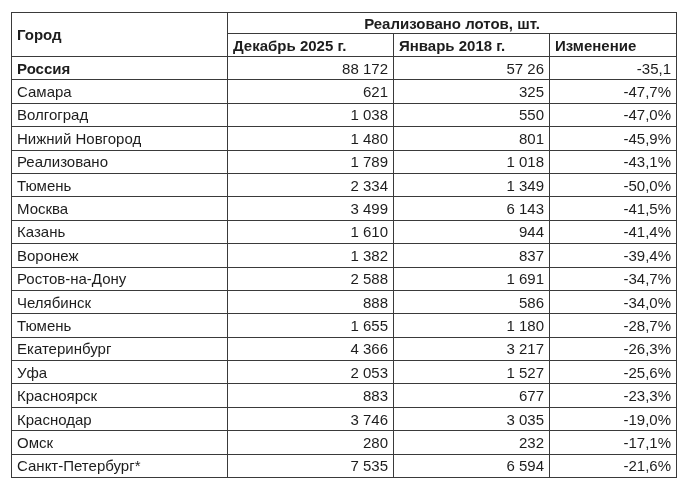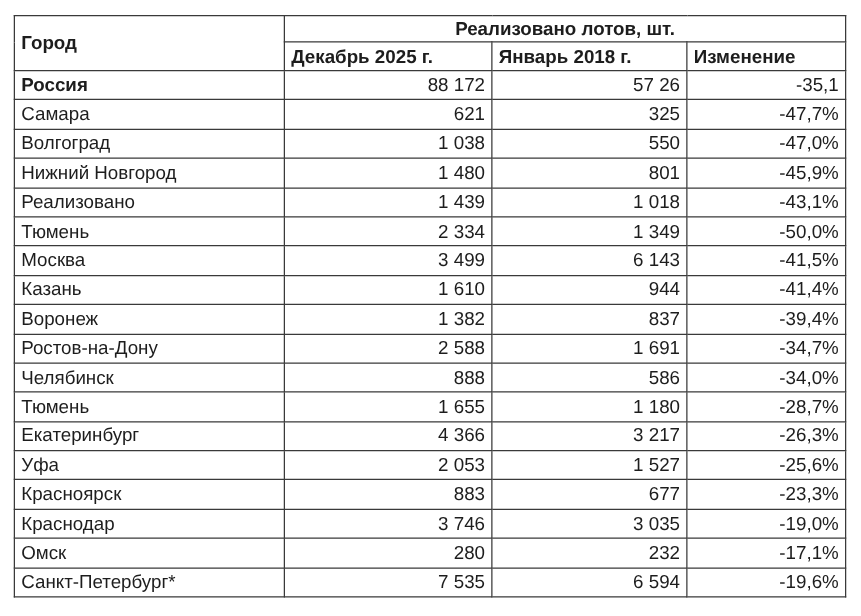--- a/index.html
+++ b/index.html
@@ -91,21 +91,21 @@
     <td class="num">-47,0%</td>
   </tr>
         <tr>
     <td class="city">Нижний Новгород</td>
     <td class="num">1 480</td>
     <td class="num">801</td>
     <td class="num">-45,9%</td>
   </tr>
         <tr>
     <td class="city">Реализовано</td>
-    <td class="num">1 439</td>
+    <td class="num">1 789</td>
     <td class="num">1 018</td>
     <td class="num">-43,1%</td>
   </tr>
         <tr>
     <td class="city">Тюмень</td>
     <td class="num">2 334</td>
     <td class="num">1 349</td>
     <td class="num">-50,0%</td>
   </tr>
         <tr>
@@ -171,17 +171,17 @@
         <tr>
     <td class="city">Омск</td>
     <td class="num">280</td>
     <td class="num">232</td>
     <td class="num">-17,1%</td>
   </tr>
         <tr>
     <td class="city">Санкт-Петербург*</td>
     <td class="num">7 535</td>
     <td class="num">6 594</td>
-    <td class="num">-19,6%</td>
+    <td class="num">-21,6%</td>
   </tr>
       </tbody>
   </table>
 </div>
 
 </body></html>

